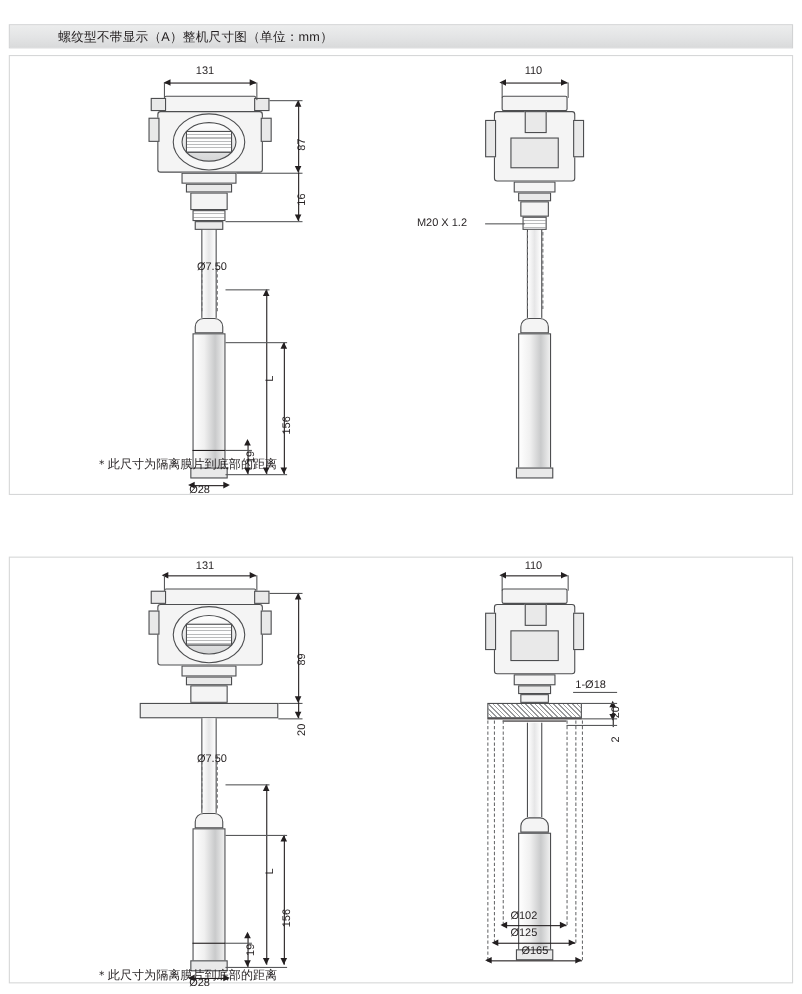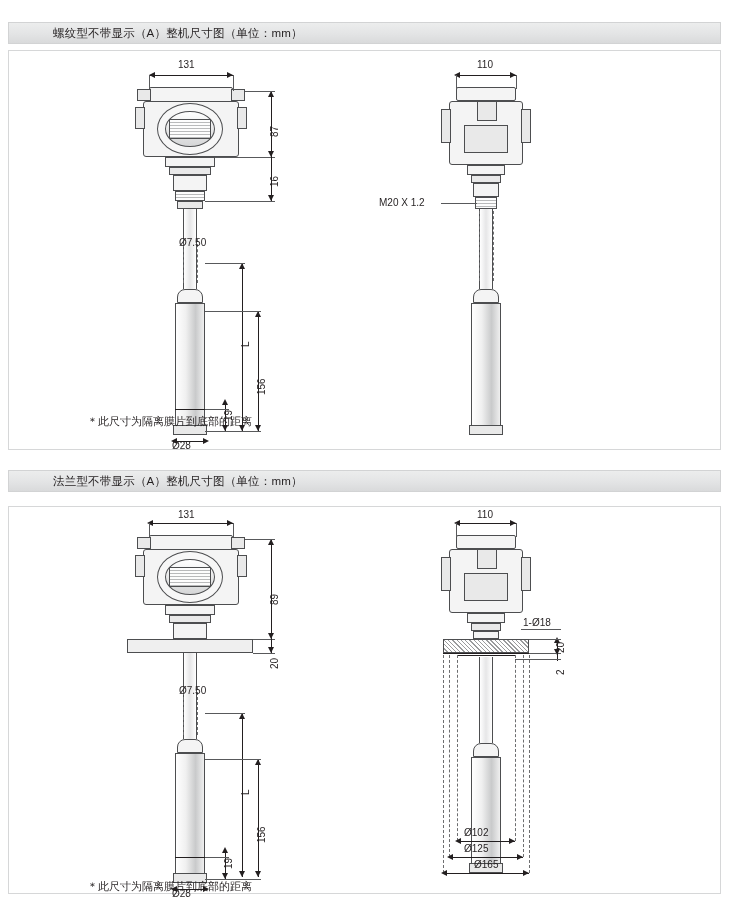--- a/index.html
+++ b/index.html
@@ -161,23 +161,20 @@
     <div class="ln vl thin" style="left:447px;top:24px;height:14px;"></div>
     <div class="ln vl thin" style="left:507px;top:24px;height:14px;"></div>
     <div class="dim-t" style="left:468px;top:8px;">110</div>
 
     <div class="ln hl thin" style="left:432px;top:152px;width:36px;"></div>
     <div class="dim-t" style="left:370px;top:146px;">M20 X 1.2</div>
     <div class="dash-v" style="left:470px;top:160px;height:70px;"></div>
     <div class="dash-v" style="left:484px;top:160px;height:70px;"></div>
   </div>
 
-  <div class="section-header" style="top:470px;">
-    <span>法兰型不带显示（A）整机尺寸图（单位：mm）</span>
-  </div>
 
   <div class="panel" style="top:506px;height:388px;">
 
     <div class="box" style="left:140px;top:28px;width:84px;height:16px;border-radius:2px;"></div>
     <div class="box2" style="left:128px;top:30px;width:14px;height:12px;"></div>
     <div class="box2" style="left:222px;top:30px;width:14px;height:12px;"></div>
     <div class="box" style="left:134px;top:42px;width:96px;height:56px;border-radius:3px;"></div>
     <div class="circ" style="left:148px;top:44px;width:66px;height:52px;"></div>
     <div class="circ" style="left:156px;top:52px;width:50px;height:36px;background:linear-gradient(to bottom,#ffffff,#d5d6d7);"></div>
     <div class="stripes" style="left:160px;top:60px;width:42px;height:20px;"></div>

